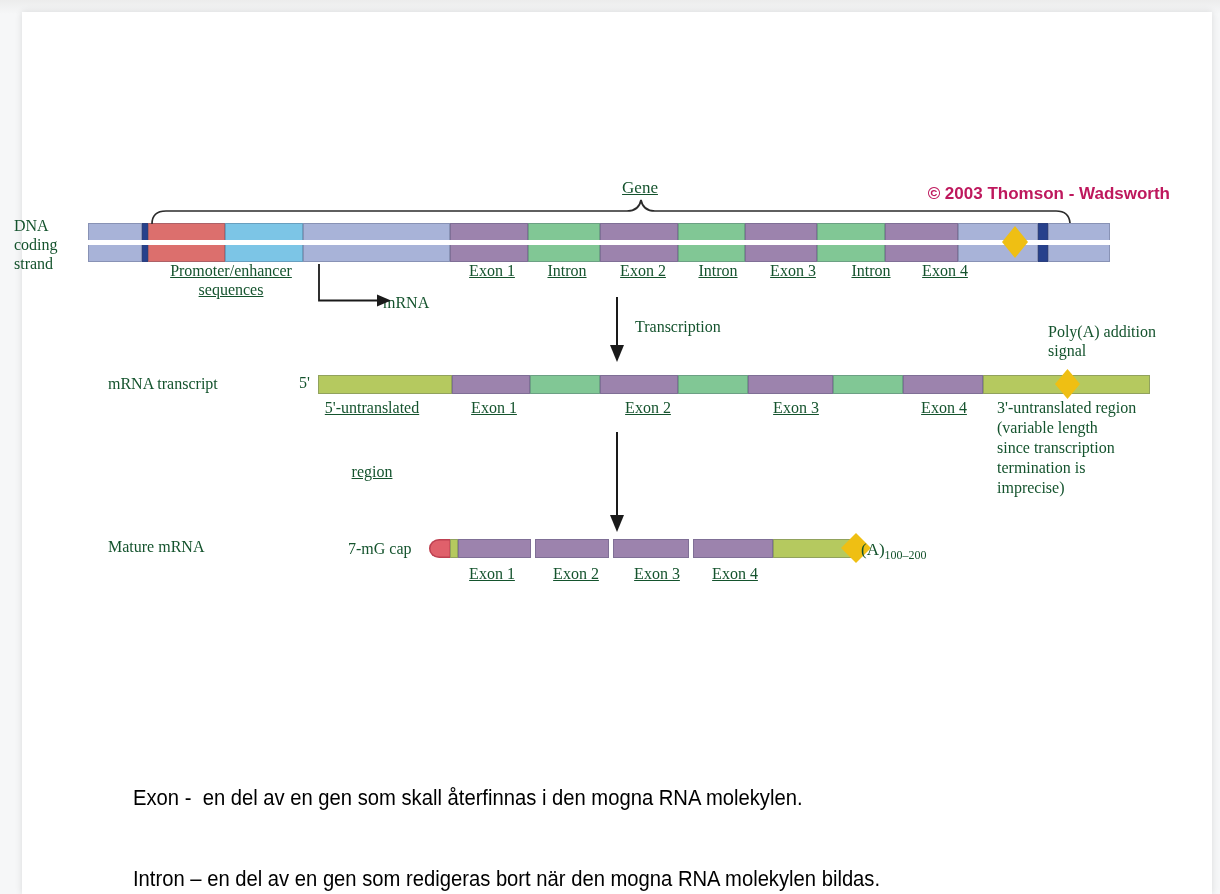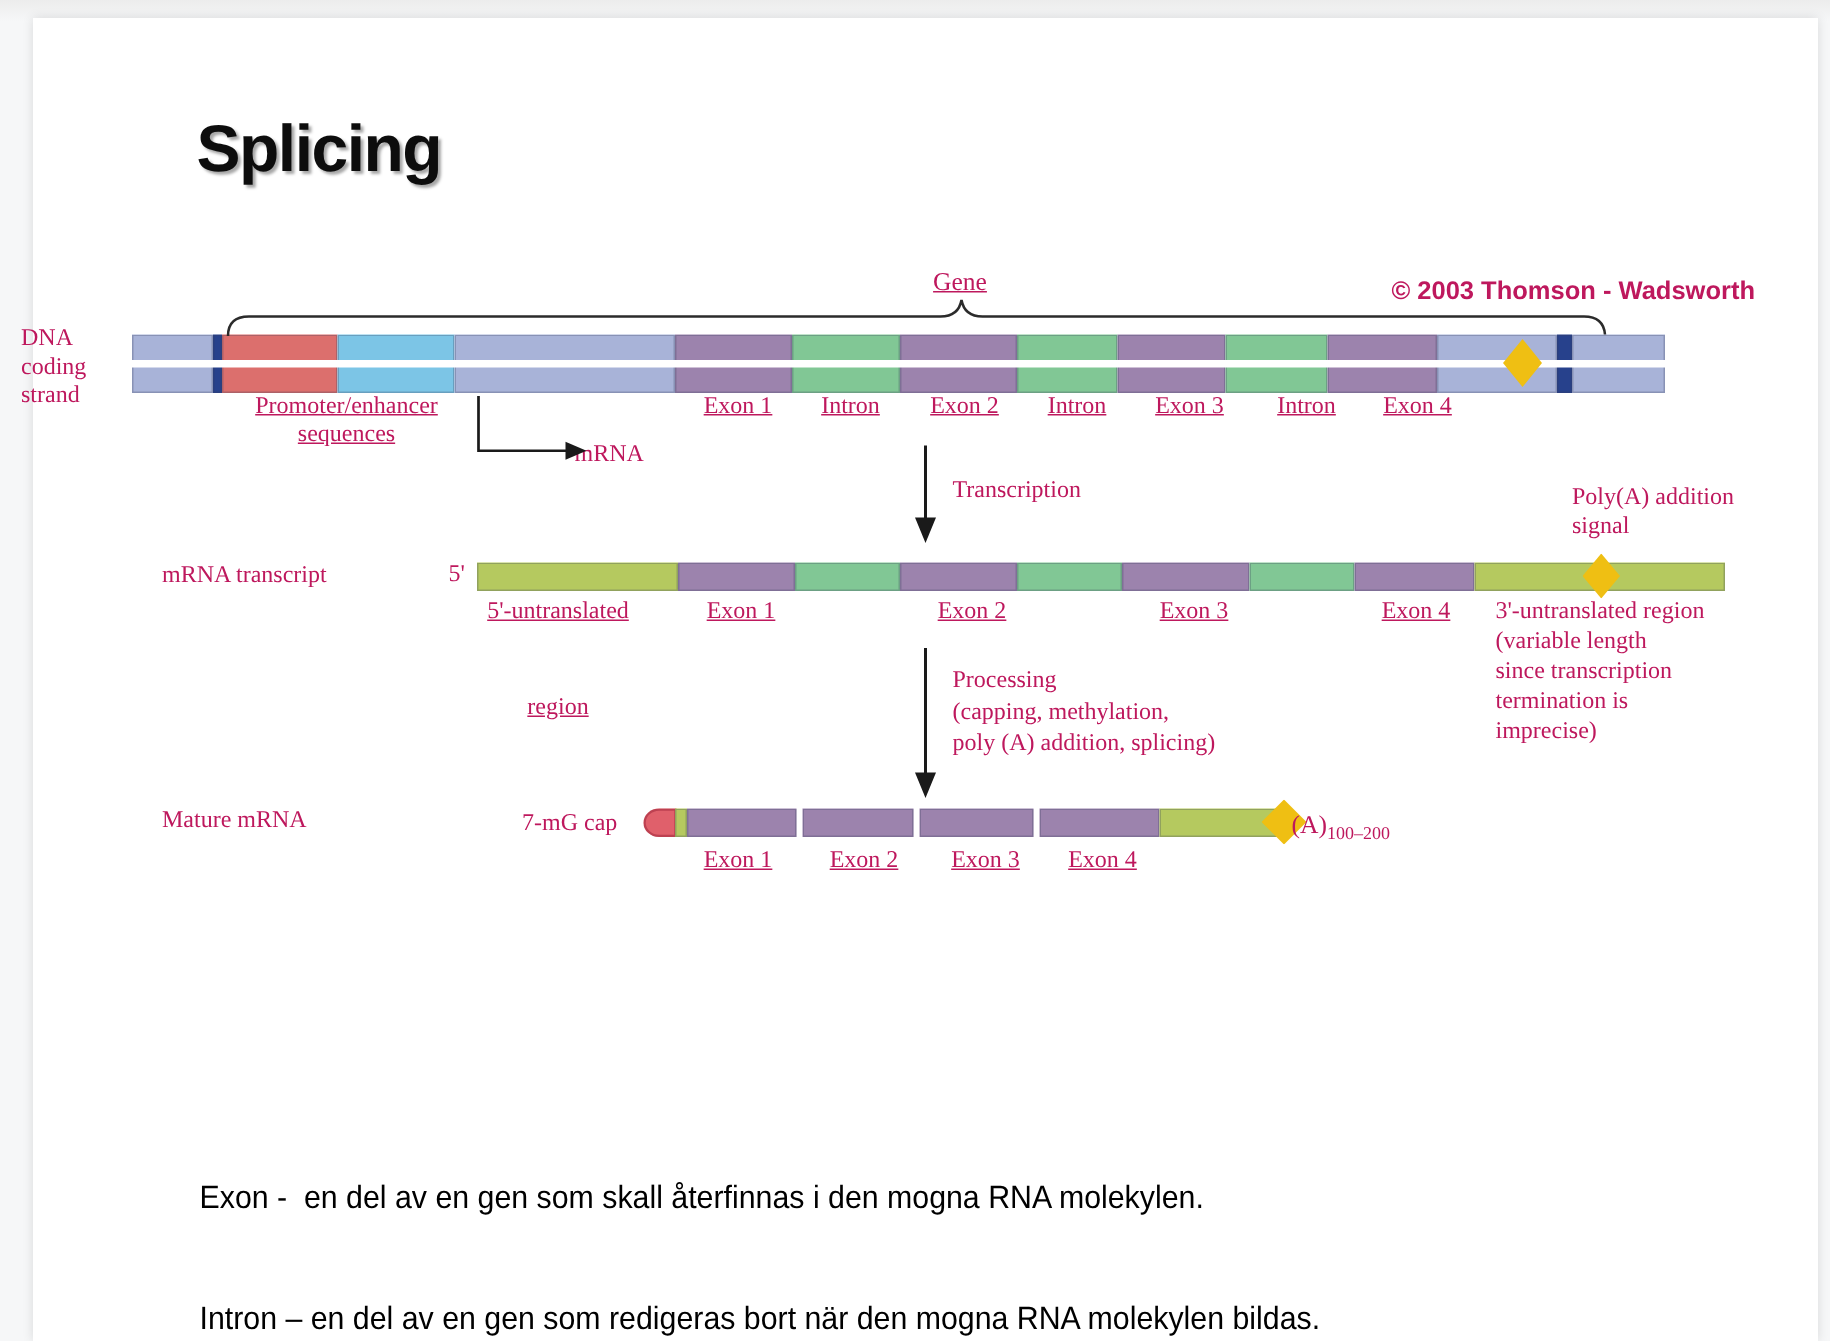--- a/index.html
+++ b/index.html
@@ -1,39 +1,38 @@
 <!DOCTYPE html>
 <html><head>
 <meta charset="utf-8">
 <style>
   html,body{margin:0;padding:0;}
   body{background:#eef0f1;font-family:"Liberation Sans",sans-serif;}
   #page{position:relative;width:1220px;height:894px;background:linear-gradient(#ececec,#f6f7f8 14px);overflow:hidden;}
   #slide{position:absolute;left:22px;top:12px;width:1190px;height:882px;background:#ffffff;box-shadow:0 0 7px rgba(0,0,0,0.12);}
   .abs{position:absolute;}
-  .serif{font-family:"Liberation Serif","DejaVu Serif",serif;color:#be185d;font-size:16px;line-height:19px;}
+  .serif{font-family:"Liberation Serif","DejaVu Serif",serif;color:#14532d;font-size:16px;line-height:19px;}
   .ctr{transform:translateX(-50%);white-space:nowrap;text-decoration:underline;}
   .title{font-family:"Liberation Sans",sans-serif;font-weight:700;font-size:44px;color:#0d0d0d;text-shadow:2px 2px 2px rgba(0,0,0,0.35);letter-spacing:-1px;}
   .copyright{font-family:"Liberation Sans",sans-serif;font-weight:700;font-size:17px;color:#be185d;}
   .bar{position:absolute;}
   .seg{position:absolute;top:0;height:100%;box-shadow:inset 0 0 0 1px rgba(55,60,90,0.28);}
   .stripe{position:absolute;left:0;width:100%;background:#ffffff;box-shadow:none;}
   .diamond{position:absolute;clip-path:polygon(50% 0,100% 50%,50% 100%,0 50%);}
   .cap{border-radius:11px 0 0 11px / 10px 0 0 10px;box-shadow:inset 0 0 0 1.5px rgba(160,40,60,0.55);}
   .notes{font-family:"Liberation Sans",sans-serif;font-size:21.5px;line-height:27px;color:#000;transform:scaleX(0.94);transform-origin:left top;white-space:pre-wrap;}
   svg{position:absolute;left:0;top:0;pointer-events:none;}
   sub{font-size:12px;}
 </style>
 </head>
 <body>
 
 <div id="page">
   <div id="slide">
 
-    <div class="abs title" style="left:109px;top:63px;">Splicing</div>
 
     <div class="abs serif" style="left:600px;top:166px;font-size:17px;">
       <span class="ctr abs" style="left:18px;">Gene</span>
     </div>
     <div class="abs copyright" style="right:42px;top:172px;">© 2003 Thomson - Wadsworth</div>
 
     <div class="abs serif" style="left:-8px;top:204px;">
       <div>DNA</div>
       <div>coding</div>
       <div>strand</div>
@@ -104,25 +103,20 @@
     <div class="abs serif ctr" style="left:774px;top:386px;">Exon 3</div>
     <div class="abs serif ctr" style="left:922px;top:386px;">Exon 4</div>
     <div class="abs serif" style="left:975px;top:386px;line-height:20px;">
       <div>3'-untranslated region</div>
       <div>(variable length</div>
       <div>since transcription</div>
       <div>termination is</div>
       <div>imprecise)</div>
     </div>
 
-    <div class="abs serif" style="left:613px;top:431px;line-height:21px;">
-      <div>Processing</div>
-      <div>(capping, methylation,</div>
-      <div>poly (A) addition, splicing)</div>
-    </div>
 
     <div class="abs serif" style="left:86px;top:525px;">Mature mRNA</div>
     <div class="abs serif" style="left:326px;top:527px;">7-mG cap</div>
 
     <div class="bar" style="left:407px;top:527px;width:428px;height:19px;">
       <div class="seg cap" style="left: 0px; width: 22px; background-color: rgb(224, 96, 107);"></div>
       <div class="seg" style="left: 21px; width: 8px; background-color: rgb(181, 201, 95);"></div>
       <div class="seg" style="left: 29px; width: 73px; background-color: rgb(156, 131, 173);"></div>
       <div class="seg" style="left: 106px; width: 74px; background-color: rgb(156, 131, 173);"></div>
       <div class="seg" style="left: 184px; width: 76px; background-color: rgb(156, 131, 173);"></div>

